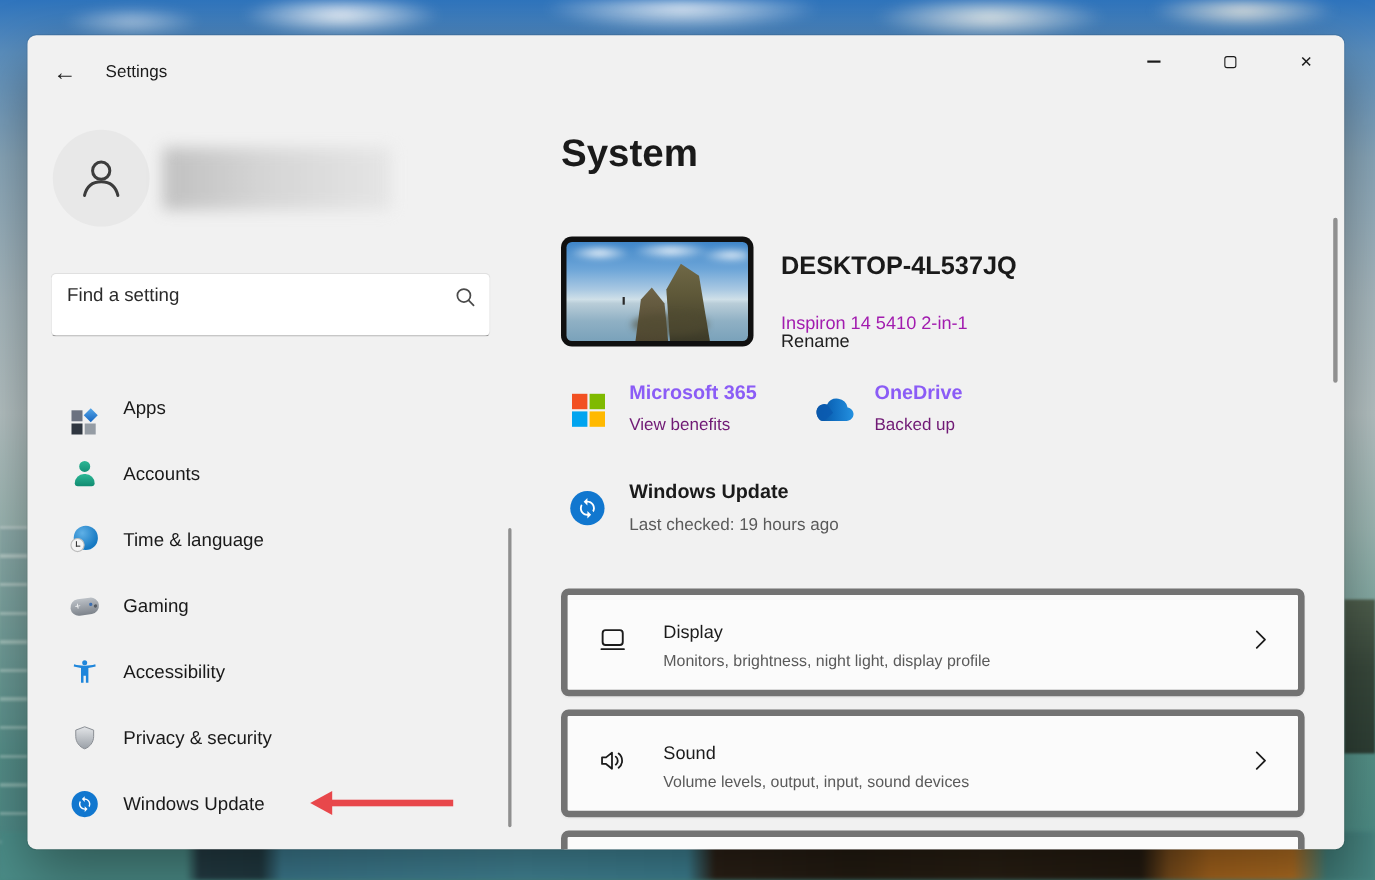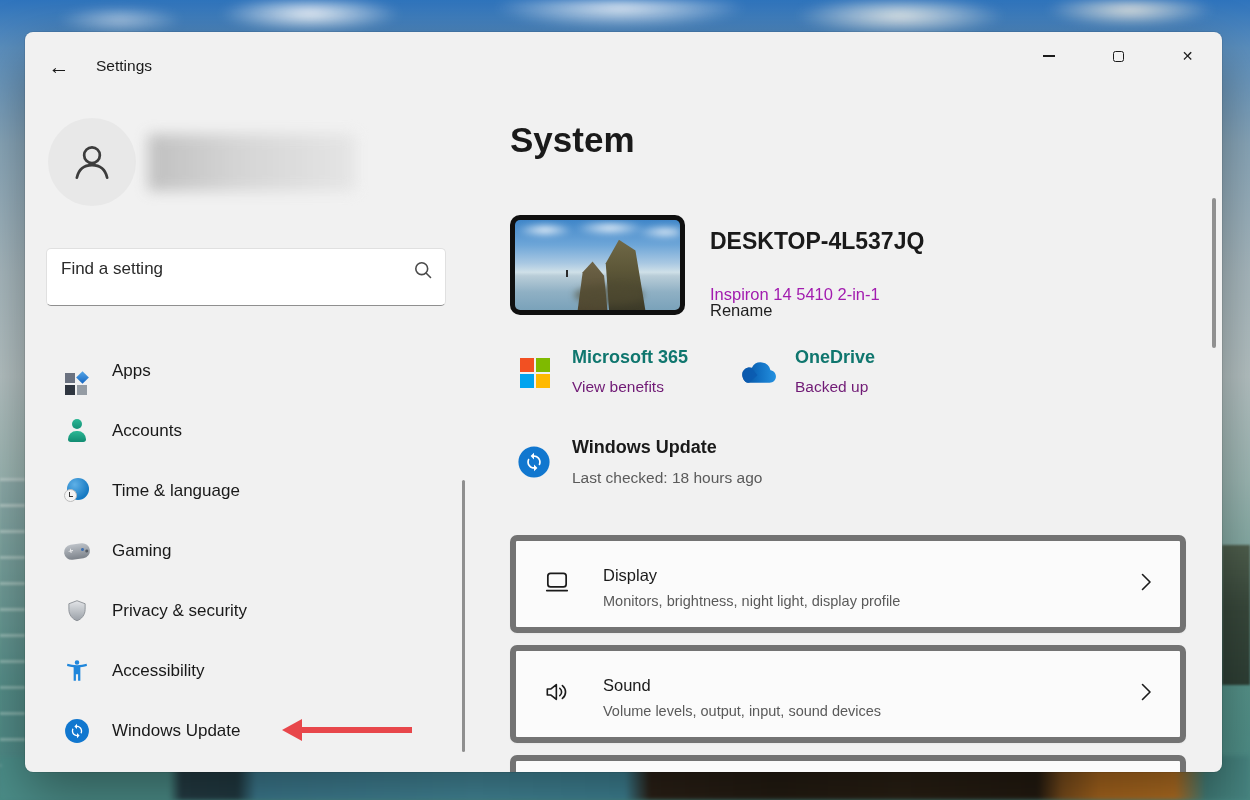--- a/index.html
+++ b/index.html
@@ -114,21 +114,21 @@
   .dev-thumb .person { position:absolute; left:31%; top:55%; width:2px; height:7px; background:#2a2a2a; }
 
   .dev-name  { position:absolute; left:685px; top:196px; font-size:23px; font-weight:600; color:#1a1a1a; }
   .dev-model { position:absolute; left:685px; top:225px; font-size:16.5px; color:#a21caf;margin-top:28px; }
   .dev-rename{ position:absolute; left:685px; top:253px; font-size:16.5px; color:#1f1f1f; cursor:pointer;margin-top:16px; }
 
   .promo { position:absolute; cursor:pointer; }
   .promo-ms  { left:495px; top:312px; width:200px; height:70px; }
   .promo-od  { left:710px; top:312px; width:190px; height:70px; }
   .promo .p-ic { position:absolute; left:0; top:14px; }
-  .promo .p-title { position:absolute; left:52px; top:3px; font-size:18px; font-weight:700; color:#0f766e; white-space:nowrap; }
+  .promo .p-title { position:absolute; left:52px; top:3px; font-size:18px; font-weight:700; color:#8b5cf6; white-space:nowrap; }
   .promo .p-sub   { position:absolute; left:52px; top:34px; font-size:15.5px; color:#701a75; white-space:nowrap; }
   .promo-od .p-ic { left:2px; top:16px; }
   .promo-od .p-title, .promo-od .p-sub { left:60px; }
 
   .ms-logo { width:30px; height:30px; position:relative; }
   .ms-logo i { position:absolute; width:14px; height:14px; }
   .ms-logo .r { left:0; top:0; background:#f25022; } .ms-logo .g { left:16px; top:0; background:#7fba00; }
   .ms-logo .b { left:0; top:16px; background:#00a4ef; } .ms-logo .y { left:16px; top:16px; background:#ffb900; }
 
   .wu-row { position:absolute; left:492px; top:405px; width:400px; height:75px; cursor:pointer; }
@@ -205,42 +205,42 @@
           </span>
         <span class="nav-label">Time &amp; language</span>
       </li>
       <li>
         <span class="nav-ic ic-game">
             <i class="pad"></i>
             <i class="plus">+</i>
             <i class="dots"></i>
           </span>
         <span class="nav-label">Gaming</span>
+      </li>
+      <li>
+        <span class="nav-ic">
+          <svg width="26" height="26" viewBox="0 0 24 24">
+              <path fill="#1f86db" d="M12 2a2.1 2.1 0 110 4.2A2.1 2.1 0 0112 2zm8.9 3.4l.3 2c-1.9.55-3.9.93-6.1 1.14V21h-2.1v-6h-2v6H8.9V8.54c-2.2-.21-4.2-.59-6.1-1.14l.3-2c2.8.8 5.7 1.2 8.9 1.2s6.1-.4 8.9-1.2z"></path>
+            </svg>
+        </span>
+        <span class="nav-label">Accessibility</span>
       </li>
       <li>
         <span class="nav-ic">
           <svg width="26" height="26" viewBox="0 0 24 24">
             <defs>
                 <linearGradient id="shg" x1="0" y1="0" x2="0" y2="1">
                   <stop offset="0" stop-color="#e3e5e8"></stop>
                   <stop offset="1" stop-color="#9aa0a7"></stop>
                 </linearGradient>
               </defs>
             <path d="M12 2.5l7.5 2.8v5.4c0 4.6-3.2 8.9-7.5 10.3-4.3-1.4-7.5-5.7-7.5-10.3V5.3L12 2.5z" fill="url(#shg)" stroke="#868b91" stroke-width=".8"></path>
           </svg>
         </span>
         <span class="nav-label">Privacy &amp; security</span>
-      </li>
-      <li>
-        <span class="nav-ic">
-          <svg width="26" height="26" viewBox="0 0 24 24">
-              <path fill="#1f86db" d="M12 2a2.1 2.1 0 110 4.2A2.1 2.1 0 0112 2zm8.9 3.4l.3 2c-1.9.55-3.9.93-6.1 1.14V21h-2.1v-6h-2v6H8.9V8.54c-2.2-.21-4.2-.59-6.1-1.14l.3-2c2.8.8 5.7 1.2 8.9 1.2s6.1-.4 8.9-1.2z"></path>
-            </svg>
-        </span>
-        <span class="nav-label">Accessibility</span>
       </li>
       <li>
         <span class="nav-ic">
           <svg width="26" height="26" viewBox="0 0 24 24">
             <circle cx="12" cy="12" r="11" fill="#1177cf"></circle>
             <path fill="#fff" transform="translate(4.8 4.8) scale(0.6)" d="M12 4V1L8 5l4 4V6c3.31 0 6 2.69 6 6 0 1.01-.25 1.97-.7 2.8l1.46 1.46A7.93 7.93 0 0020 12c0-4.42-3.58-8-8-8zm0 14c-3.31 0-6-2.69-6-6 0-1.01.25-1.97.7-2.8L5.24 7.74A7.93 7.93 0 004 12c0 4.42 3.58 8 8 8v3l4-4-4-4v3z"></path>
           </svg>
         </span>
         <span class="nav-label">Windows Update</span>
       </li>
@@ -297,21 +297,21 @@
     </div>
 
     <div class="wu-row">
       <span class="w-ic">
         <svg width="34" height="34" viewBox="0 0 24 24">
           <circle cx="12" cy="12" r="11" fill="#1177cf"></circle>
           <path fill="#fff" transform="translate(4.8 4.8) scale(0.6)" d="M12 4V1L8 5l4 4V6c3.31 0 6 2.69 6 6 0 1.01-.25 1.97-.7 2.8l1.46 1.46A7.93 7.93 0 0020 12c0-4.42-3.58-8-8-8zm0 14c-3.31 0-6-2.69-6-6 0-1.01.25-1.97.7-2.8L5.24 7.74A7.93 7.93 0 004 12c0 4.42 3.58 8 8 8v3l4-4-4-4v3z"></path>
         </svg>
       </span>
       <span class="w-title">Windows Update</span>
-      <span class="w-sub">Last checked: 18 hours ago</span>
+      <span class="w-sub">Last checked: 19 hours ago</span>
     </div>
 
     <div class="card card-display">
       <span class="c-ic">
         <svg width="28" height="28" viewBox="0 0 26 26">
           <rect x="4.5" y="5" width="17" height="12.5" rx="2.5" fill="none" stroke="#1b1b1b" stroke-width="1.6"></rect>
           <line x1="3.5" y1="21" x2="22.5" y2="21" stroke="#1b1b1b" stroke-width="1.6" stroke-linecap="round"></line>
         </svg>
       </span>
       <span class="c-title">Display</span>

